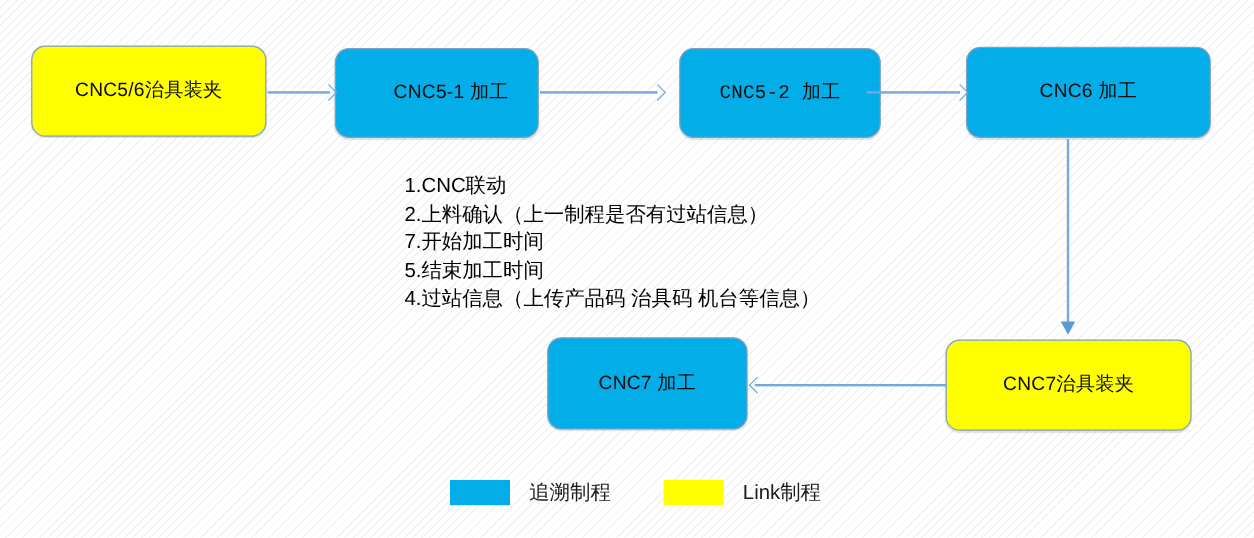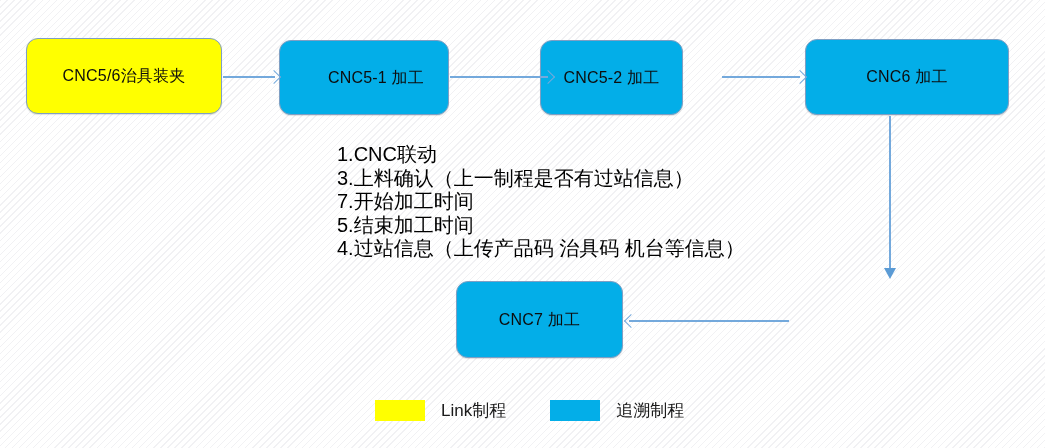--- a/index.html
+++ b/index.html
@@ -42,21 +42,21 @@
     font-size: 16px;
     line-height: 1.25;
     letter-spacing: 0.2px;
     box-shadow: 0 1px 1px rgba(0,0,0,0.12);
   }
   .node.link-proc   { background: #ffff00; }
   .node.trace-proc  { background: #03aee8; }
 
   #node-cnc56-fixture { left: 26px;  top: 38px;  width: 196px; height: 76px; }
   #node-cnc5-1        { left: 279px; top: 40px;  width: 170px; height: 75px; padding-left: 24px; }
-  #node-cnc5-2        { left: 540px; top: 40px;  width: 143px; height: 75px; }
+  #node-cnc5-2        { left: 566px; top: 40px;  width: 168px; height: 75px; font-family: Liberation Mono, monospace; }
   #node-cnc6          { left: 805px; top: 39px;  width: 204px; height: 76px; }
   #node-cnc7-machine  { left: 456px; top: 281px; width: 167px; height: 77px; }
   #node-cnc7-fixture  { left: 788px; top: 283px; width: 205px; height: 76px; }
 
   
   .conn {
     position: absolute;
     background: #74a9dc;
   }
   .conn.h { height: 1.5px; }
@@ -85,21 +85,21 @@
     border-left: 6px solid transparent;
     border-right: 6px solid transparent;
     border-top: 11px solid #5b9bd5;
   }
 
   
   #requirements {
     position: absolute;
     left: 337px;
     top: 143px;
-    font-size: 20px;
+    font-size: 17px;
     line-height: 23.5px;
     color: #000000;
     white-space: nowrap;
   }
   #requirements .req-line { display: block; }
 
   
   #legend {
     position: absolute;
     left: 375px;
@@ -144,48 +144,51 @@
   </div>
 
   <div class="node trace-proc" id="node-cnc6">
     <span>CNC6 加工</span>
   </div>
 
   <div class="node trace-proc" id="node-cnc7-machine">
     <span>CNC7 加工</span>
   </div>
 
+  <div class="node link-proc" id="node-cnc7-fixture">
+    <span>CNC7治具装夹</span>
+  </div>
 
   <div class="conn h" style="left:223px; top:76px; width:52px;"></div>
   <div class="chev-right" style="left:269px; top:71.5px;"></div>
 
   <div class="conn h" style="left:450px; top:76px; width:98px;"></div>
   <div class="chev-right" style="left:543px; top:71.5px;"></div>
 
   <div class="conn h" style="left:722px; top:76px; width:78px;"></div>
   <div class="chev-right" style="left:795px; top:71.5px;"></div>
 
   <div class="conn v" style="left:889px; top:116px; height:156px;"></div>
   <div class="tri-down" style="left:884px; top:268px;"></div>
 
   <div class="conn h" style="left:629px; top:320px; width:160px;"></div>
   <div class="chev-left" style="left:626px; top:315.5px;"></div>
 
   <div id="requirements">
     <span class="req-line">1.CNC联动</span>
-    <span class="req-line">3.上料确认（上一制程是否有过站信息）</span>
+    <span class="req-line">2.上料确认（上一制程是否有过站信息）</span>
     <span class="req-line">7.开始加工时间</span>
     <span class="req-line">5.结束加工时间</span>
     <span class="req-line">4.过站信息（上传产品码 治具码 机台等信息）</span>
   </div>
 
   <div id="legend">
     <div class="legend-item">
+      <span class="legend-swatch trace-proc"></span>
+      <span class="legend-label">追溯制程</span>
+    </div>
+    <div class="legend-item">
       <span class="legend-swatch link-proc"></span>
       <span class="legend-label">Link制程</span>
-    </div>
-    <div class="legend-item">
-      <span class="legend-swatch trace-proc"></span>
-      <span class="legend-label">追溯制程</span>
     </div>
   </div>
 
 </div>
 
 </body></html>

